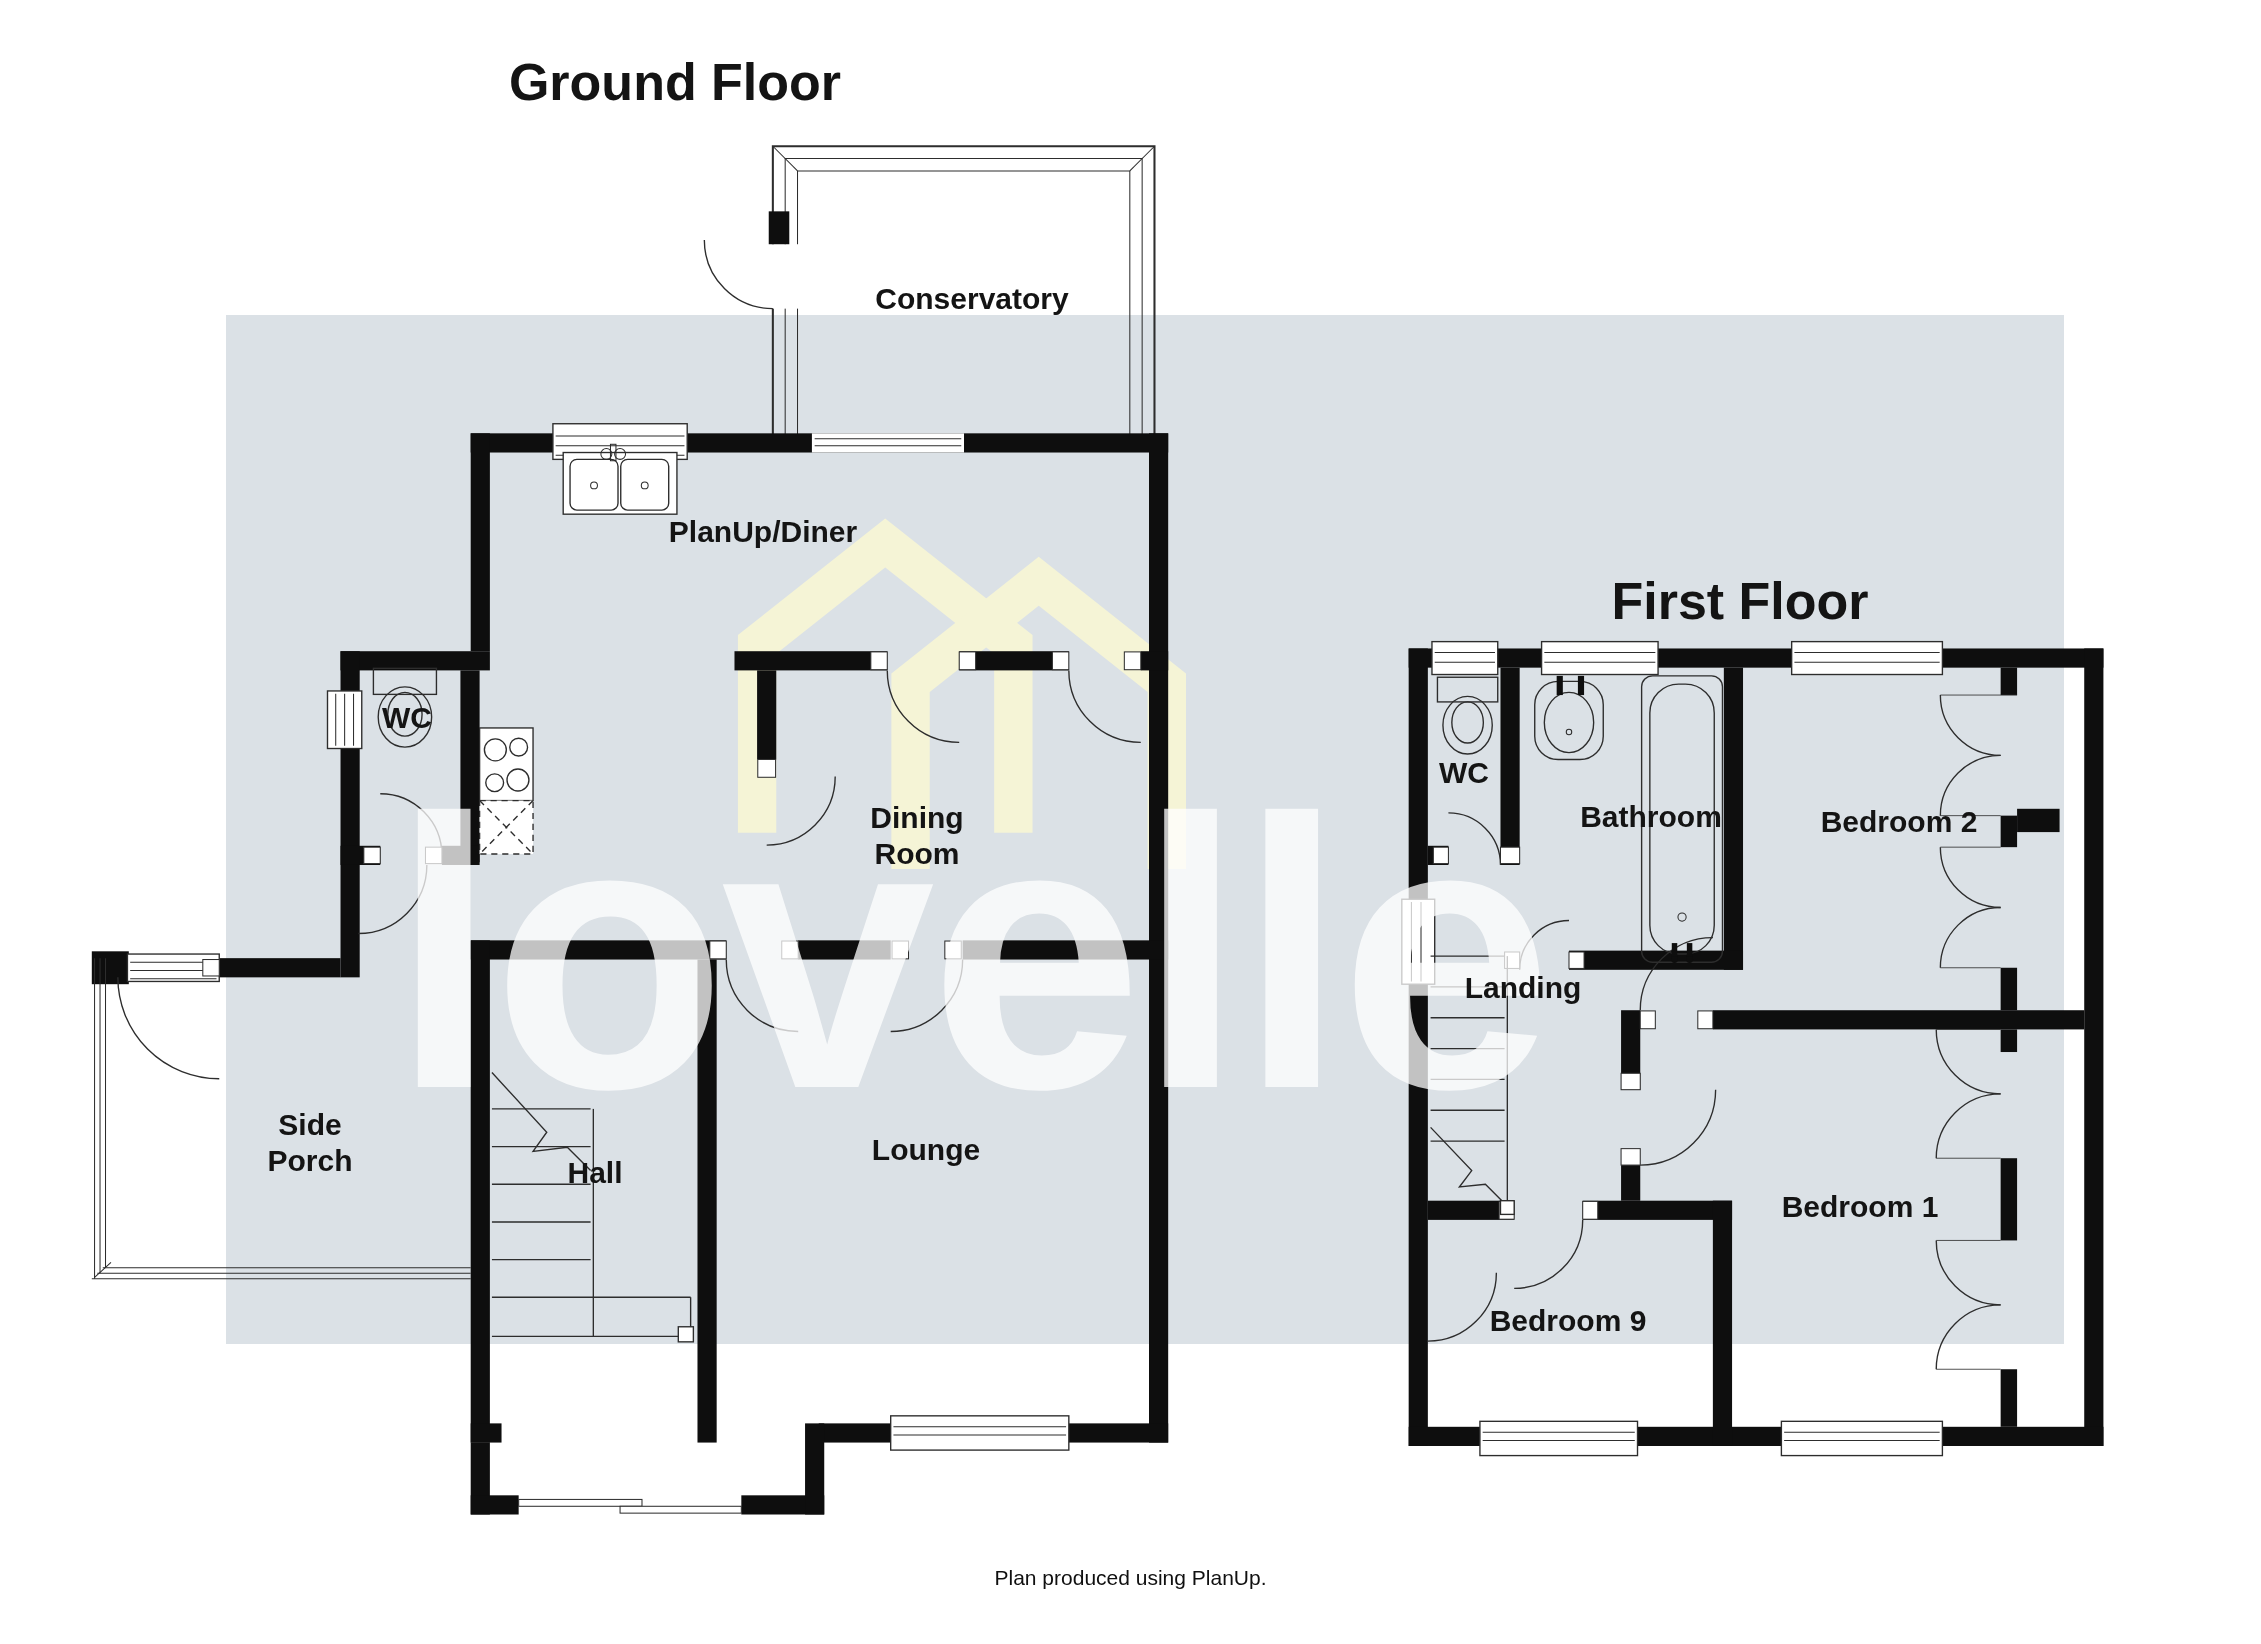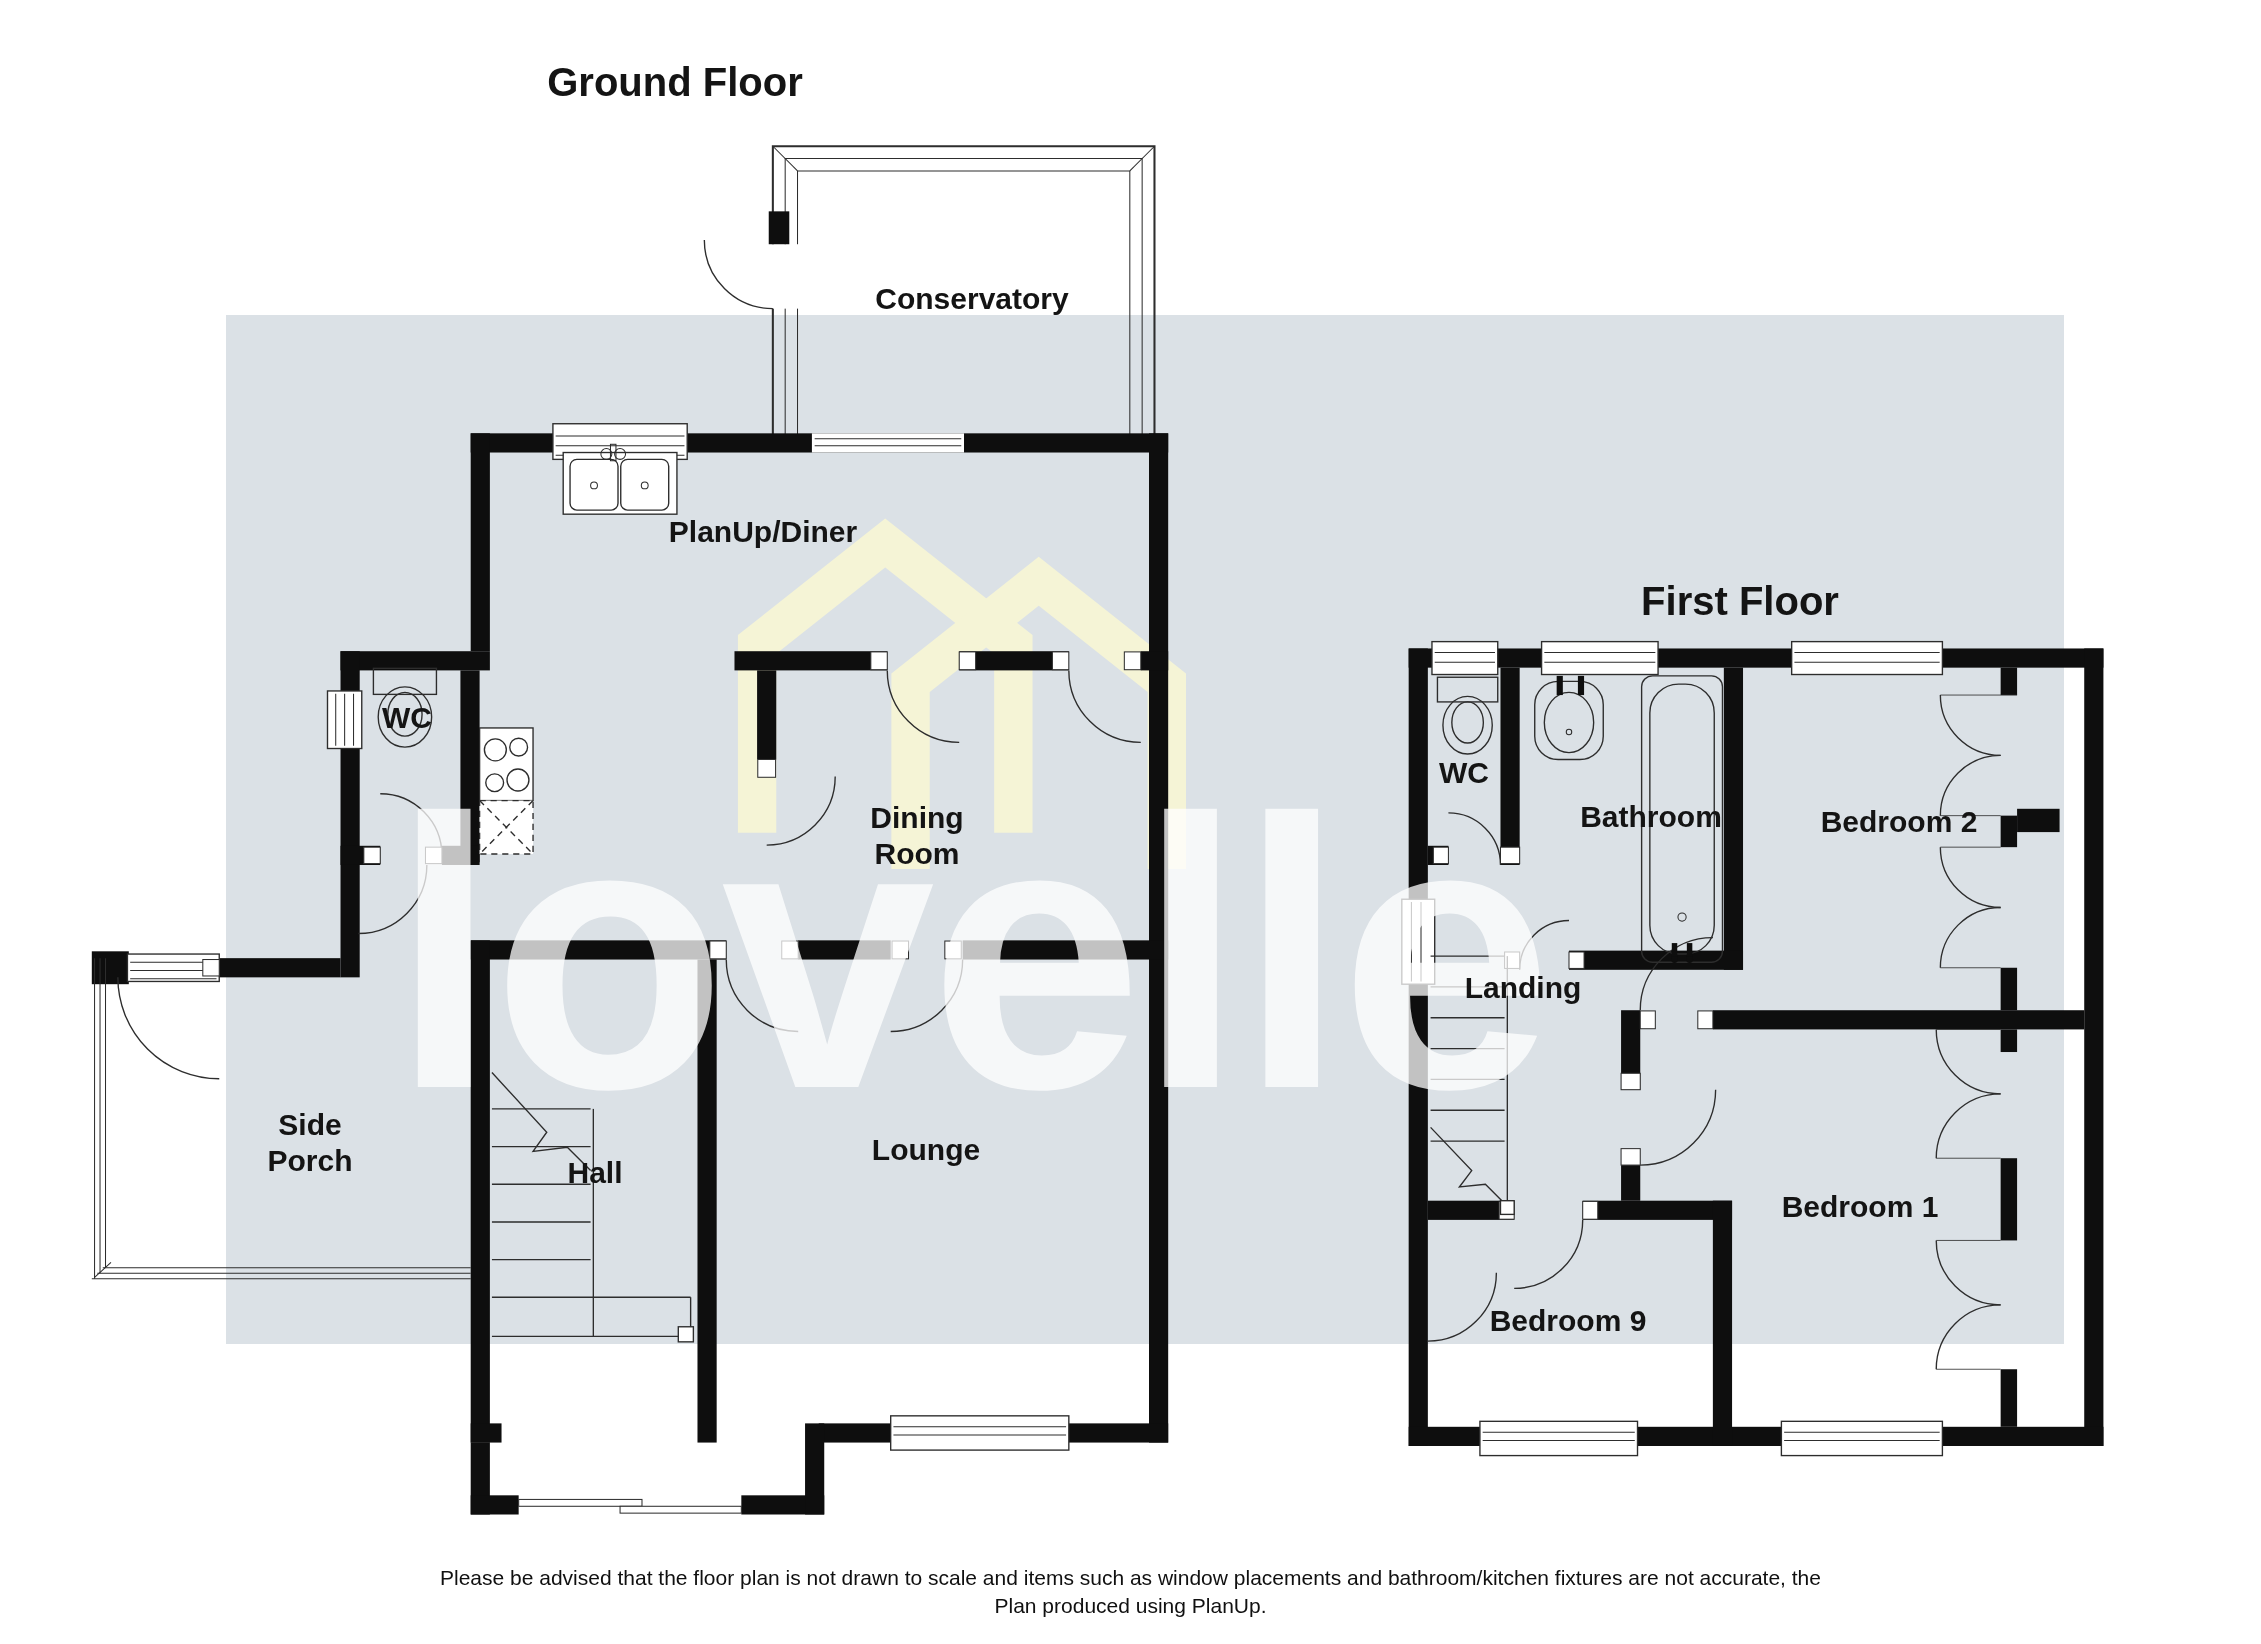--- a/index.html
+++ b/index.html
@@ -16,21 +16,21 @@
   #logo-svg{z-index:2;}
   #plan-svg{z-index:3;}
   #watermark-text{
     position:absolute;left:391px;top:762px;z-index:4;
     font-size:384px;font-weight:bold;line-height:1;letter-spacing:-5.5px;
     color:rgba(255,255,255,0.75);
     user-select:none;
   }
   .floor-title{
     position:absolute;z-index:5;transform:translate(-50%,-50%);
-    font-size:40px;font-weight:bold;color:#141414;white-space:nowrap;
+    font-size:52px;font-weight:bold;color:#141414;white-space:nowrap;
   }
   .room-label{
     position:absolute;z-index:5;transform:translate(-50%,-50%);
     font-size:30px;font-weight:bold;color:#141414;text-align:center;
     line-height:1.2;white-space:nowrap;
   }
   .room-label.wrap{white-space:normal;}
   #footer{
     position:absolute;left:0;top:1564px;width:2261px;z-index:5;
     text-align:center;color:#101010;font-size:21px;line-height:28px;
@@ -304,16 +304,15 @@
 <div class="room-label" style="left:926px;top:1150px;">Lounge</div>
 
 <div class="room-label" style="left:1464px;top:773px;">WC</div>
 <div class="room-label" style="left:1623px;top:817px;margin-left:28px;">Bathroom</div>
 <div class="room-label" style="left:1899px;top:822px;text-align:center;">Bedroom 2</div>
 <div class="room-label" style="left:1523px;top:988px;">Landing</div>
 <div class="room-label" style="left:1568px;top:1321px;">Bedroom 9</div>
 <div class="room-label" style="left:1860px;top:1207px;">Bedroom 1</div>
 
 <div id="footer">
-  <div>Please be advised that the floor plan is not drawn to scale and items such as window placements and bathroom/kitchen fixtures are not accurate, the</div>
   <div>Plan produced using PlanUp.</div>
 </div>
 
 
 </body></html>

